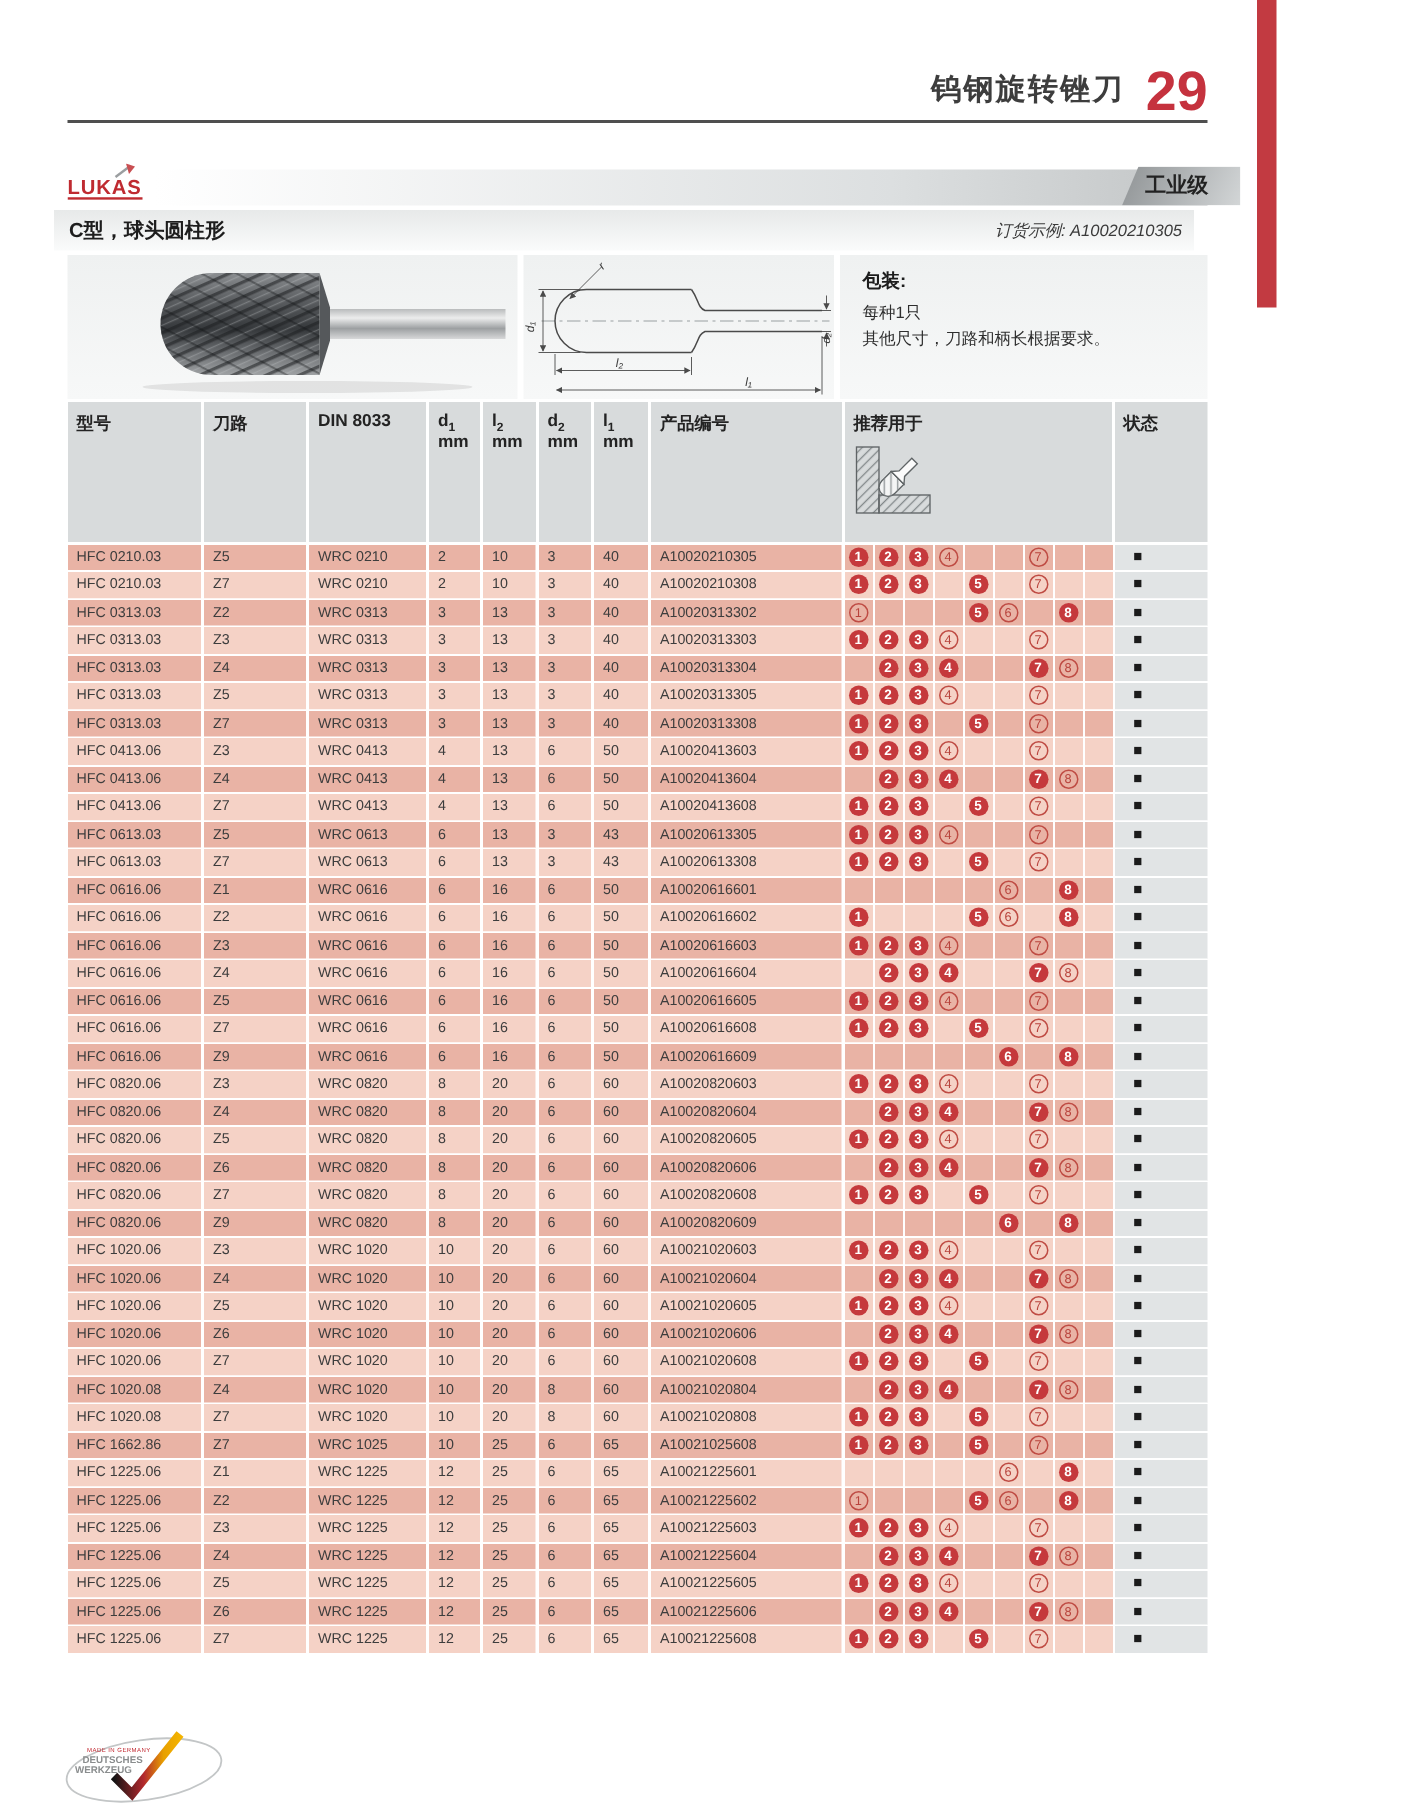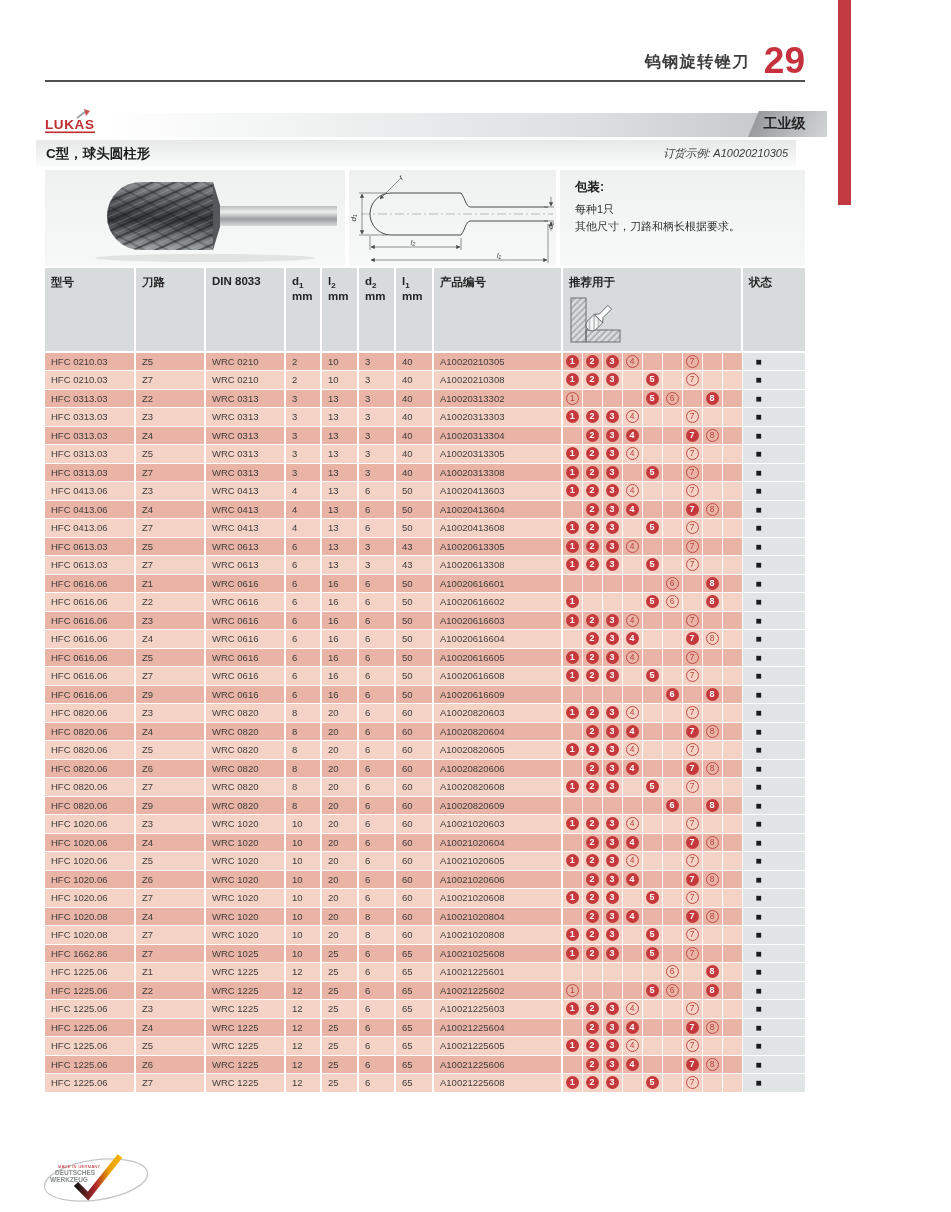--- a/index.html
+++ b/index.html
@@ -2,21 +2,21 @@
 <html><head>
 <meta charset="utf-8">
 <style>
   html,body{margin:0;padding:0;background:#fff;}
   .page{position:relative;width:951px;height:1212px;background:#fff;
         font-family:"Liberation Sans",sans-serif;overflow:hidden;}
 
   
   .header-block{position:absolute;top:44px;left:45px;width:760px;
     display:flex;justify-content:flex-end;align-items:flex-end;gap:14px;}
-  .header-title{font-size:16px;font-weight:bold;color:#3d3d3d;letter-spacing:1.5px;padding-bottom:4px;}
+  .header-title{font-size:20px;font-weight:bold;color:#3d3d3d;letter-spacing:1.5px;padding-bottom:4px;}
   .page-number{font-size:37px;font-weight:bold;color:#c5323e;line-height:0.9;text-align:center;}
   .top-rule{position:absolute;top:80px;left:45px;width:760px;height:2px;background:#4f4f4f;}
   .red-bar{position:absolute;left:838px;top:0;width:13px;height:205px;background:#c23a41;}
 
   
   .logo{position:absolute;left:45px;top:109px;width:58px;height:28px;}
   .grade-band{position:absolute;left:103px;top:113px;width:702px;height:24px;
     background:linear-gradient(to right,#ffffff,#dcdfe0 70%,#c2c5c6);}
   .grade-tab{position:absolute;left:748px;top:111px;width:79px;height:26px;box-sizing:border-box;
     background:linear-gradient(115deg,#8f9395,#d3d6d7);
@@ -38,21 +38,21 @@
   .panel.drawing{width:207px;}
   .panel.packaging{width:245px;box-sizing:border-box;padding:9px 0 0 15px;}
   .pack-title{font-weight:bold;font-size:12.5px;color:#1d1d1d;margin-bottom:5px;}
   .pack-line{font-size:11px;color:#2e2e2e;line-height:1.5;}
   .panel svg{display:block;width:100%;height:100%;}
 
   
   .catalog{position:absolute;left:45px;top:268px;width:760px;border-collapse:collapse;table-layout:fixed;}
   .catalog th{background:#d8dbdc;border-right:2px solid #fff;border-bottom:2px solid #fff;
     vertical-align:top;text-align:left;padding:7px 0 0 6px;font-size:11.5px;color:#232323;
-    height:84px;box-sizing:border-box;font-weight:bold;position:relative;}
+    height:94px;box-sizing:border-box;font-weight:bold;position:relative;}
   .catalog th:last-child{border-right:none;}
   .hsub{font-size:8px;font-weight:bold;}
   .hunit{font-weight:bold;}
   .rec-label{margin-bottom:0;}
   .rec-icon{width:56px;height:54px;display:block;}
   .catalog td{border-right:2px solid #fff;border-bottom:1px solid #fff;font-size:9.5px;color:#3d3d3d;
     padding:0 0 0 6px;height:18.5px;box-sizing:border-box;white-space:nowrap;overflow:hidden;}
   .catalog td:last-child{border-right:none;}
   .catalog tbody tr:nth-child(odd) td{background:#e9b3a5;}
   .catalog tbody tr:nth-child(even) td{background:#f5d2c6;}

